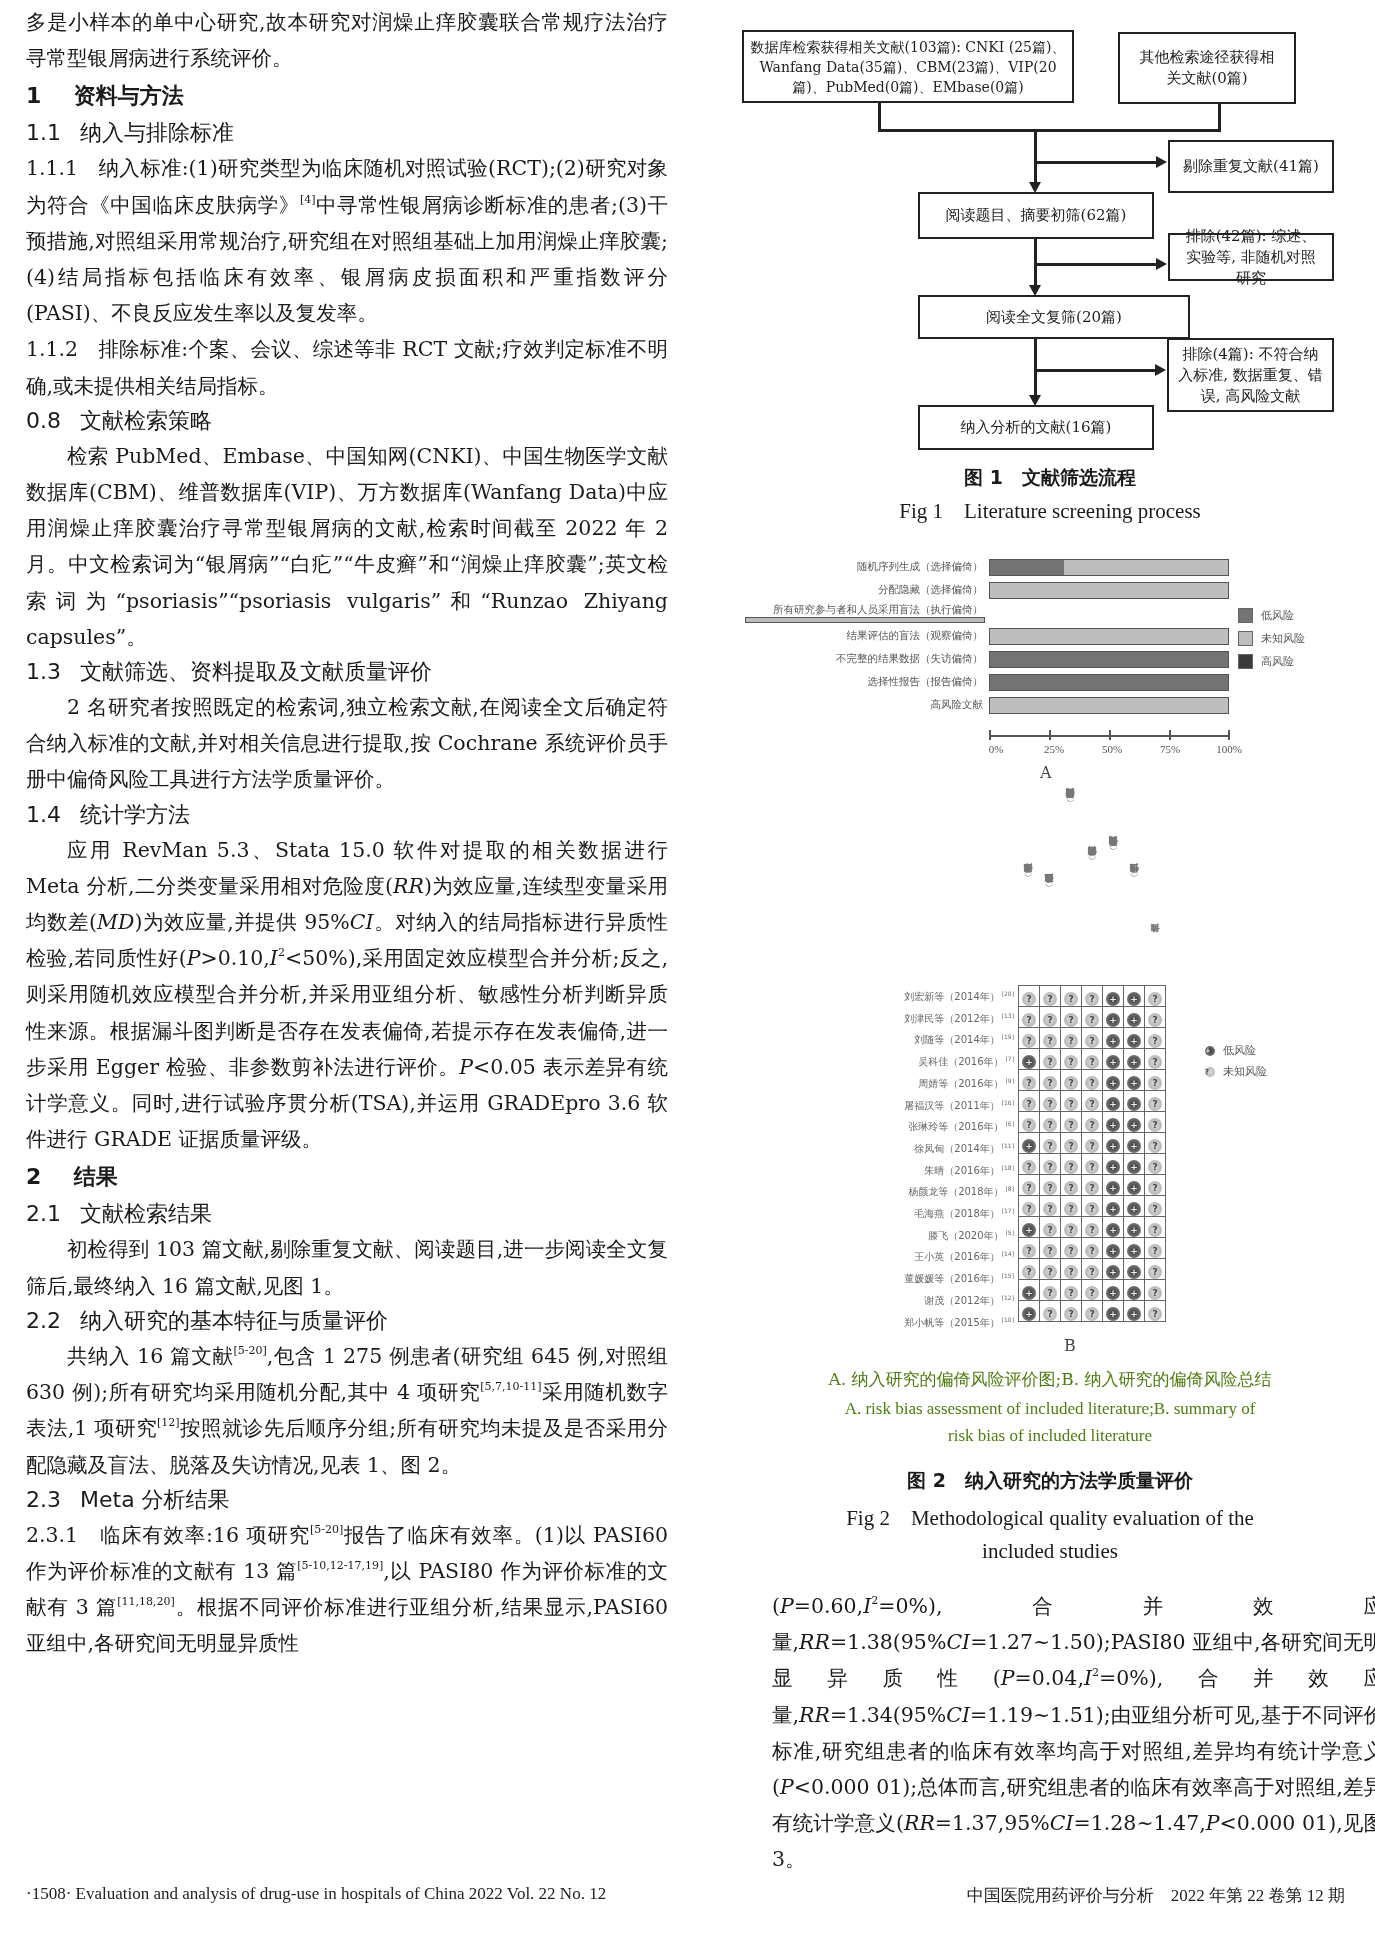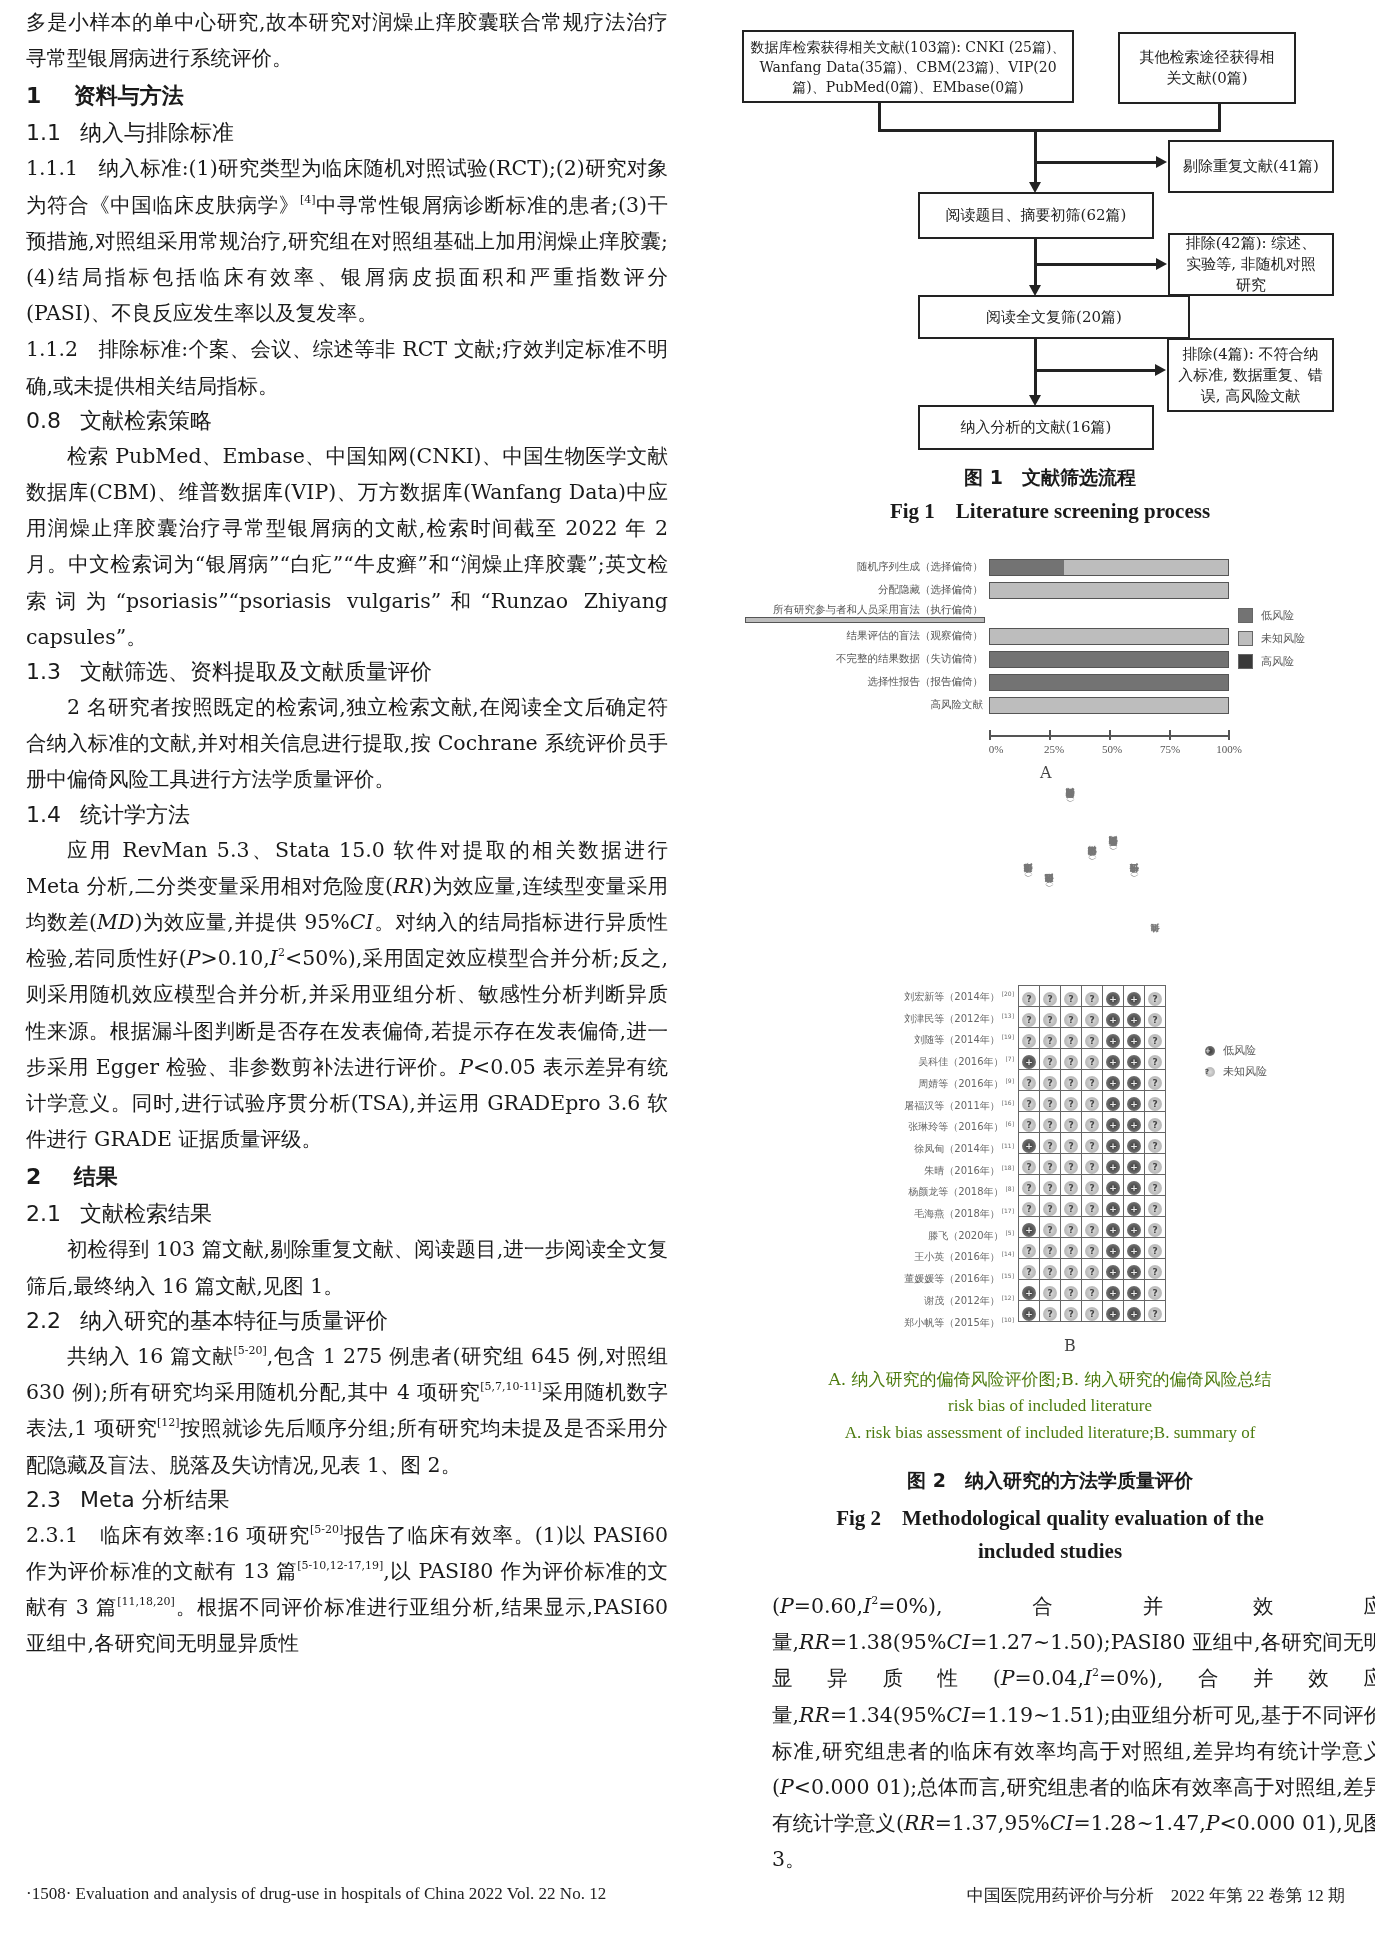--- a/index.html
+++ b/index.html
@@ -13,21 +13,21 @@
   .num{display:inline-block;min-width:40px;}
   sup{font-size:11px;line-height:0;vertical-align:9px;}
   i{font-style:italic;}
   
   .fbox{position:absolute;border:2.5px solid #222;background:#fff;box-sizing:border-box;display:flex;align-items:center;justify-content:center;text-align:center;font-size:15px;line-height:21px;font-family:"DejaVu Serif","Liberation Serif",serif;color:#222;}
   .ln{position:absolute;background:#222;}
   .arrow-r{position:absolute;width:0;height:0;border-top:6px solid transparent;border-bottom:6px solid transparent;border-left:11px solid #222;}
   .arrow-d{position:absolute;width:0;height:0;border-left:6px solid transparent;border-right:6px solid transparent;border-top:11px solid #222;}
   .cap{position:absolute;left:735px;width:630px;text-align:center;}
   .capzh{font-family:"DejaVu Sans","Liberation Sans",sans-serif;font-weight:bold;font-size:19px;}
-  .capen{font-family:"Liberation Serif","DejaVu Serif",serif;font-weight:bold;font-size:21px;}
+  .capen{font-family:"Liberation Serif","DejaVu Serif",serif;font-weight:normal;font-size:21px;}
   
   .ca-row{position:absolute;left:740px;height:20px;display:flex;align-items:center;}
   .ca-label{width:243px;text-align:right;font-size:10.5px;color:#555;padding-right:6px;white-space:nowrap;font-family:"DejaVu Sans","Liberation Sans",sans-serif;}
   .ca-bar{width:240px;height:17px;border:1.5px solid #555;box-sizing:border-box;display:flex;}
   .seg-low{background:#737373;}
   .seg-unk{background:#bdbdbd;}
   .tick{position:absolute;width:1.5px;height:10px;background:#555;}
   .ticklbl{position:absolute;font-size:11px;color:#555;font-family:"Liberation Serif",serif;transform:translateX(-50%);}
   .leg{position:absolute;display:flex;align-items:center;font-size:11px;color:#555;font-family:"DejaVu Sans","Liberation Sans",sans-serif;}
   .legsw{width:13px;height:13px;border:1px solid #666;margin-right:8px;}
@@ -88,21 +88,21 @@
   <div class="arrow-d" style="left:1029px;top:182px;"></div>
   <div class="ln" style="left:1035px;top:161px;width:123px;height:2.5px;"></div>
   <div class="arrow-r" style="left:1156px;top:156px;"></div>
   <div class="fbox" style="left:1168px;top:140px;width:166px;height:53px;">剔除重复文献(41篇)</div>
 
   <div class="fbox" style="left:918px;top:192px;width:236px;height:47px;">阅读题目、摘要初筛(62篇)</div>
   <div class="ln" style="left:1034px;top:239px;width:2.5px;height:48px;"></div>
   <div class="arrow-d" style="left:1029px;top:285px;"></div>
   <div class="ln" style="left:1035px;top:263px;width:123px;height:2.5px;"></div>
   <div class="arrow-r" style="left:1156px;top:258px;"></div>
-  <div class="fbox" style="left:1168px;top:233px;width:166px;height:63px;padding:0 12px;">排除(42篇): 综述、实验等, 非随机对照研究</div>
+  <div class="fbox" style="left:1168px;top:233px;width:166px;height:48px;padding:0 12px;">排除(42篇): 综述、实验等, 非随机对照研究</div>
 
   <div class="fbox" style="left:918px;top:295px;width:272px;height:44px;">阅读全文复筛(20篇)</div>
   <div class="ln" style="left:1034px;top:339px;width:2.5px;height:58px;"></div>
   <div class="arrow-d" style="left:1029px;top:395px;"></div>
   <div class="ln" style="left:1035px;top:369px;width:122px;height:2.5px;"></div>
   <div class="arrow-r" style="left:1155px;top:364px;"></div>
   <div class="fbox" style="left:1167px;top:338px;width:167px;height:74px;padding:0 8px;">排除(4篇): 不符合纳入标准, 数据重复、错误, 高风险文献</div>
 
   <div class="fbox" style="left:918px;top:405px;width:236px;height:45px;">纳入分析的文献(16篇)</div>
 </div>
@@ -366,22 +366,22 @@
   <div class="leg" style="left:1205px;top:1064px;">
       <span class="dot unk" style="width:10px;height:10px;line-height:10px;font-size:7px;margin-right:8px;">?</span>
       <span>未知风险</span>
     </div>
 
   <div style="position:absolute;left:1064px;top:1336px;font-size:16px;color:#444;">B</div>
 </div>
 
 <div class="cap" style="top:1364px;font-size:17px;line-height:30px;color:#4d7c0f;">
   <div>A. 纳入研究的偏倚风险评价图;B. 纳入研究的偏倚风险总结</div>
+  <div style="font-family:'Liberation Serif',serif;">A. risk bias assessment of included literature;B. summary of</div>
   <div style="font-family:'Liberation Serif',serif;line-height:24px;">risk bias of included literature</div>
-  <div style="font-family:'Liberation Serif',serif;">A. risk bias assessment of included literature;B. summary of</div>
 </div>
 <div class="cap capzh" style="top:1468px;">图 2　纳入研究的方法学质量评价</div>
 <div class="cap capen" style="top:1502px;line-height:33px;">
   <div>Fig 2　Methodological quality evaluation of the</div>
   <div>included studies</div>
 </div>
 
 <div class="col right-text">
   <p class="p"><span>(</span><i>P</i><span>=0.60,</span><i>I</i><sup>2</sup><span>=0%),合并效应量,</span><i>RR</i><span>=1.38(95%</span><i>CI</i><span>=1.27~1.50);PASI80 亚组中,各研究间无明显异质性(</span><i>P</i><span>=0.04,</span><i>I</i><sup>2</sup><span>=0%),合并效应量,</span><i>RR</i><span>=1.34(95%</span><i>CI</i><span>=1.19~1.51);由亚组分析可见,基于不同评价标准,研究组患者的临床有效率均高于对照组,差异均有统计学意义(</span><i>P</i><span>&lt;0.000 01);总体而言,研究组患者的临床有效率高于对照组,差异有统计学意义(</span><i>RR</i><span>=1.37,95%</span><i>CI</i><span>=1.28~1.47,</span><i>P</i><span>&lt;0.000 01),见图 3。</span></p>
 </div>

